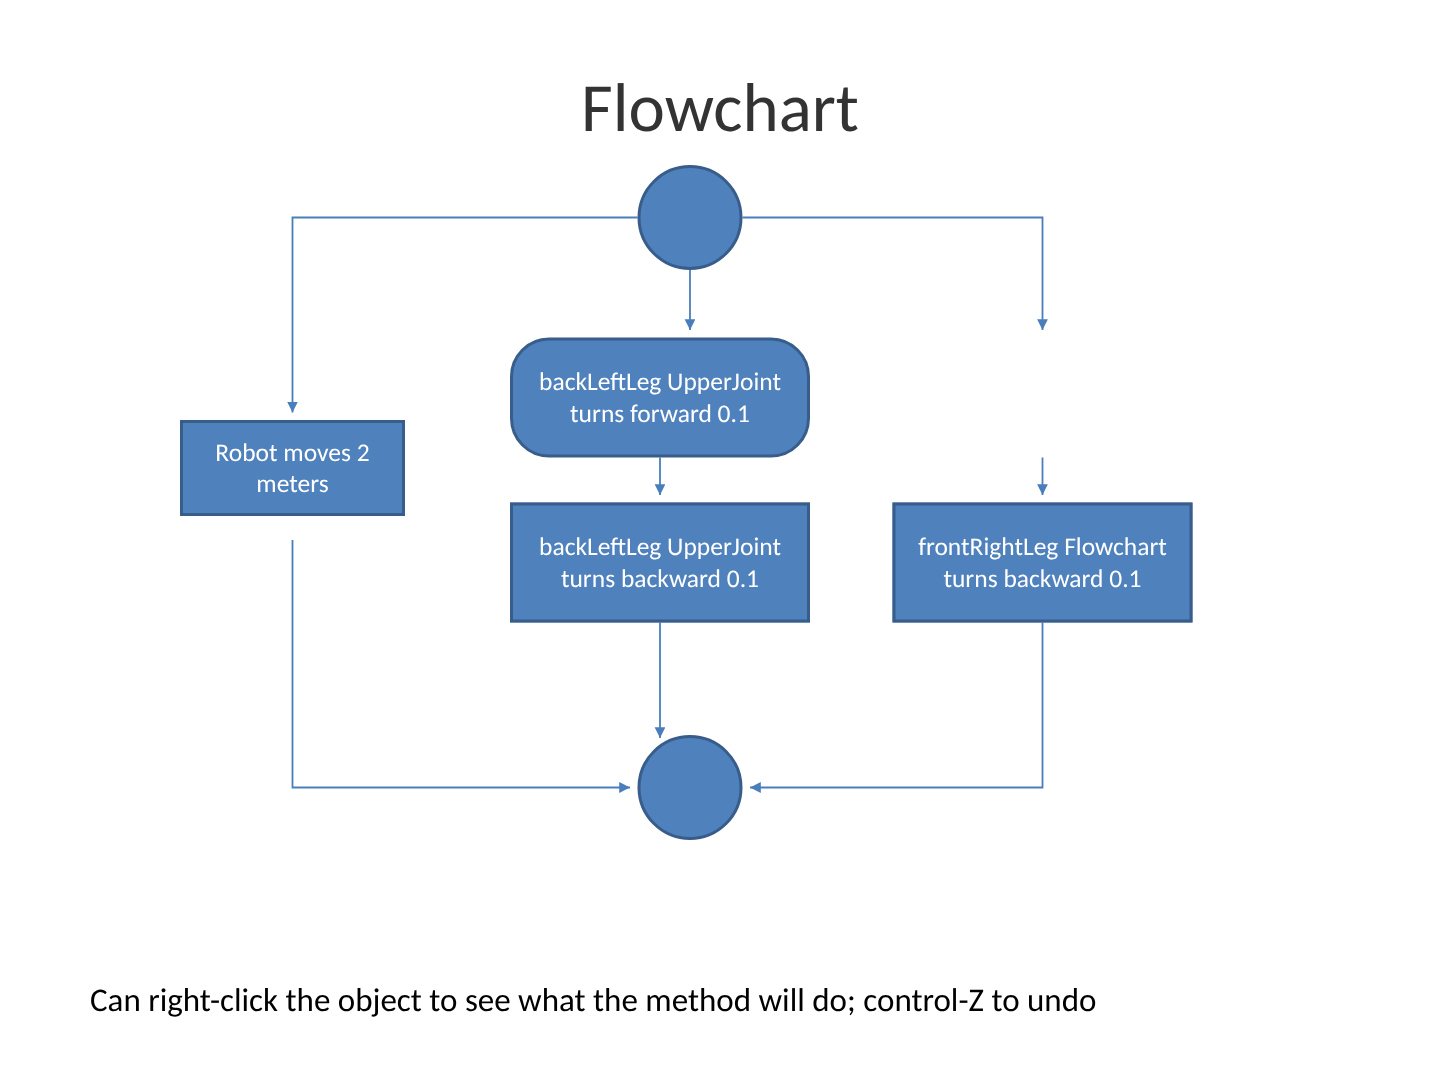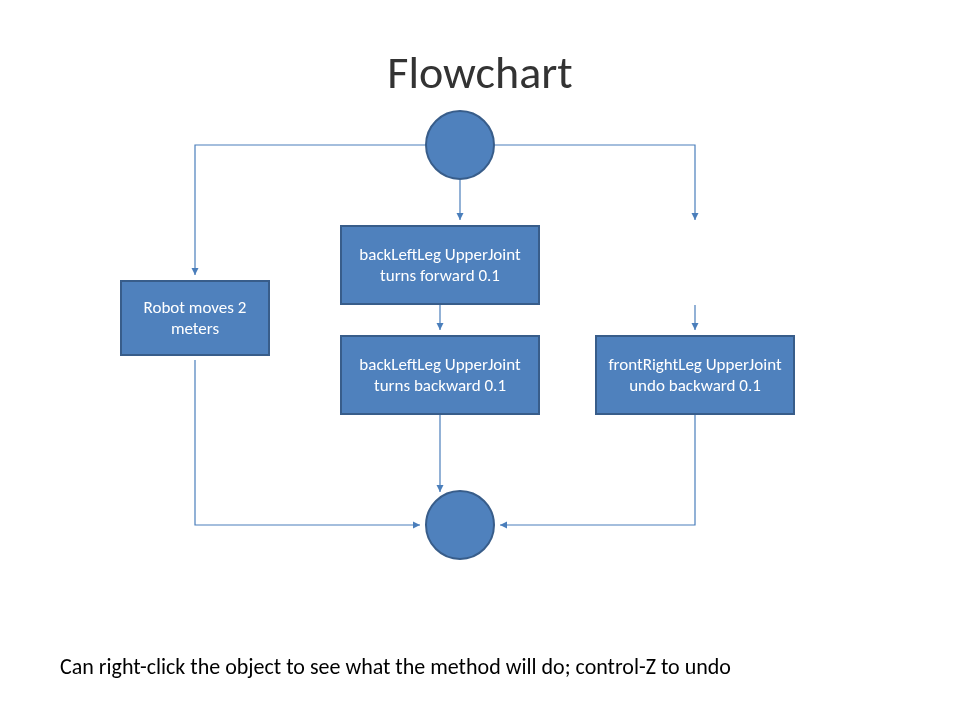--- a/index.html
+++ b/index.html
@@ -86,24 +86,24 @@
     <path d="M440,415 L440,492" stroke="#4a7ebb" stroke-width="1.2" fill="none" marker-end="url(#arrowhead)"></path>
 
     <path d="M195,360 L195,525 L420,525" stroke="#4a7ebb" stroke-width="1.2" fill="none" marker-end="url(#arrowhead)"></path>
 
     <path d="M695,415 L695,525 L500,525" stroke="#4a7ebb" stroke-width="1.2" fill="none" marker-end="url(#arrowhead)"></path>
   </svg>
 
   <div class="circle-node" style="left:425px; top:110px;"></div>
   <div class="circle-node" style="left:425px; top:490px;"></div>
 
-  <div class="box-node" style="left:120px; top:280px; width:150px; height:76px;">Robot moves 2 meters</div>
+  <div class="box-node" style="left:120px; top:280px; width:150px; height:64px;">Robot moves 2 meters</div>
 
-  <div class="box-node" style="left:340px; top:225px; width:200px; height:80px;">backLeftLeg UpperJoint turns forward 0.1</div>
+  <div class="box-node" style="left:340px; top:225px; width:200px; height:80px;border-radius:26px;">backLeftLeg UpperJoint turns forward 0.1</div>
 
   <div class="box-node" style="left:340px; top:335px; width:200px; height:80px;">backLeftLeg UpperJoint turns backward 0.1</div>
 
 
-  <div class="box-node" style="left:595px; top:335px; width:200px; height:80px;">frontRightLeg UpperJoint undo backward 0.1</div>
+  <div class="box-node" style="left:595px; top:335px; width:200px; height:80px;">frontRightLeg Flowchart turns backward 0.1</div>
 
 </div>
 
 <div class="caption">Can right-click the object to see what the method will do;  control-Z to undo</div>
 
 </body></html>

